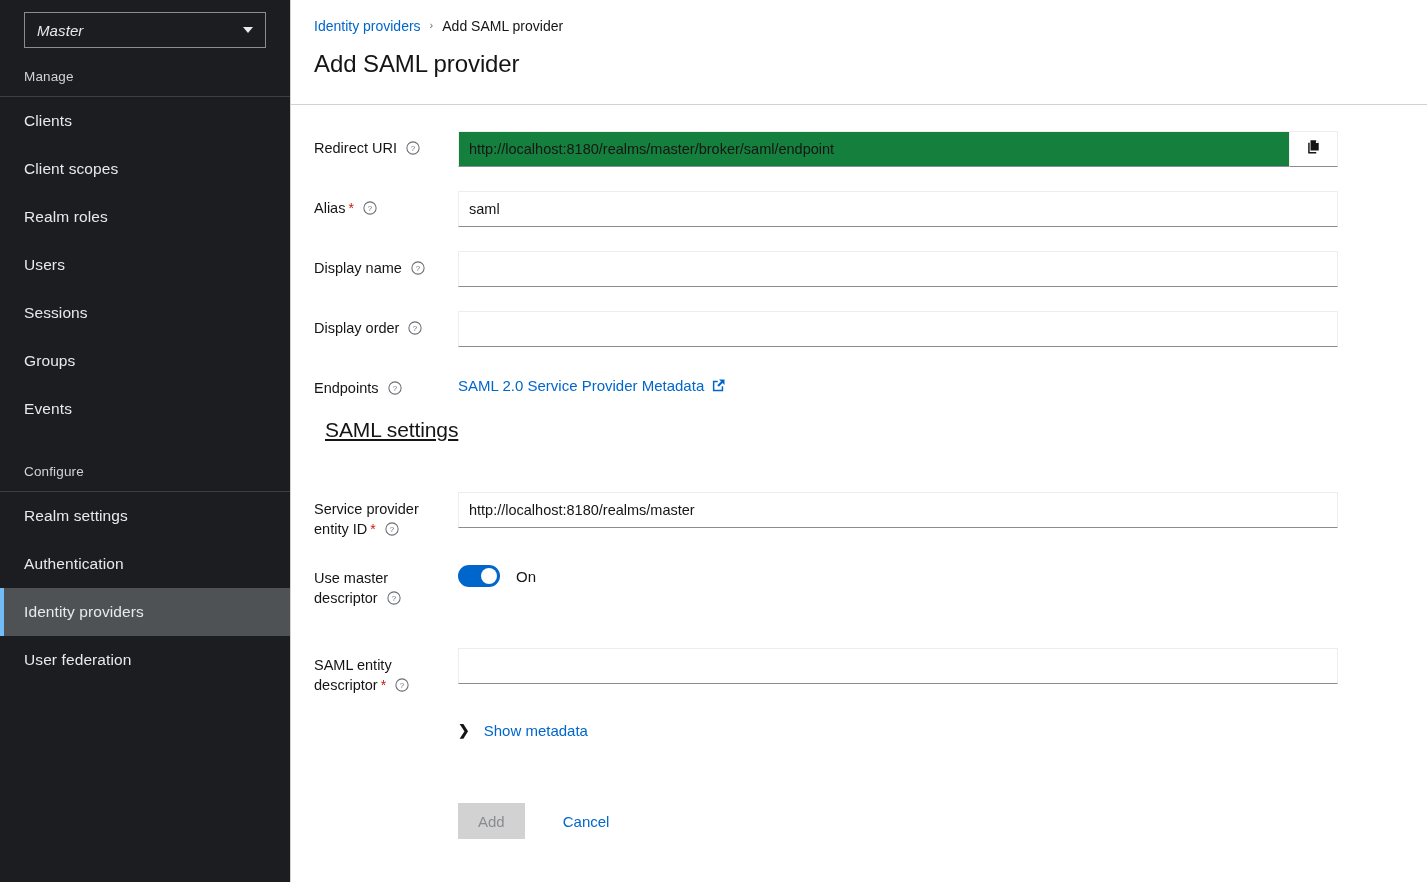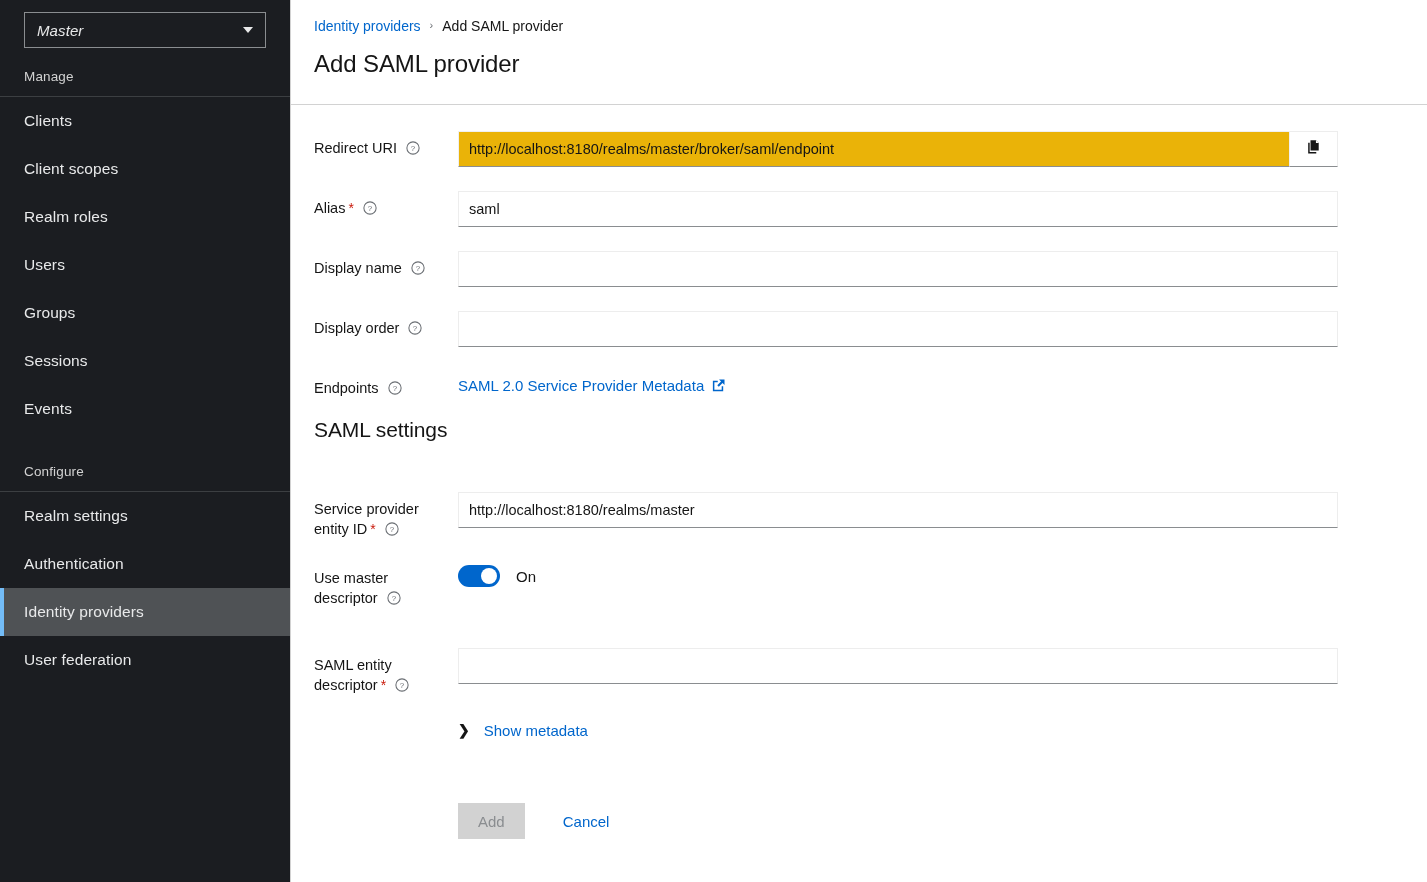--- a/index.html
+++ b/index.html
@@ -163,21 +163,21 @@
     border-bottom: 1px solid #8a8d90;
     background: #ffffff;
     font-size: 14.5px;
     color: #151515;
     padding: 0 10px;
     font-family: "Liberation Sans", sans-serif;
     outline: none;
     display: block;
   }
   .pf-input.readonly {
-    background: #eab308;
+    background: #15803d;
     color: #151515;
     border-color: #f0f0f0;
     border-bottom: 1px solid #8a8d90;
   }
   .input-group {
     display: flex;
     width: 100%;
   }
   .input-group .pf-input { flex: 1; }
   .copy-btn {
@@ -202,23 +202,24 @@
     align-items: center;
     cursor: pointer;
     padding-top: 6px;
   }
   .ext-link .ext-ico { margin-left: 7px; display: inline-flex; }
 
   .section-title {
     font-size: 21px;
     color: #151515;
     font-weight: 400;
-    margin: 0;
+    margin: 11px;
     padding: 0 0 0 23px;
     letter-spacing: -.1px;
+    text-decoration: underline;
   }
 
   .switch-wrap { display: flex; align-items: center; padding-top: 4px; }
   .switch {
     width: 42px; height: 22px;
     border-radius: 11px;
     background: #0066cc;
     position: relative;
     cursor: pointer;
     flex-shrink: 0;
@@ -299,24 +300,24 @@
     <div class="nav-item">
       <span>Client scopes</span>
     </div>
     <div class="nav-item">
       <span>Realm roles</span>
     </div>
     <div class="nav-item">
       <span>Users</span>
     </div>
     <div class="nav-item">
+      <span>Sessions</span>
+    </div>
+    <div class="nav-item">
       <span>Groups</span>
-    </div>
-    <div class="nav-item">
-      <span>Sessions</span>
     </div>
     <div class="nav-item">
       <span>Events</span>
     </div>
 
     <div class="nav-spacer"></div>
 
     <div class="nav-section-title">Configure</div>
     <div class="nav-sep"></div>
 

